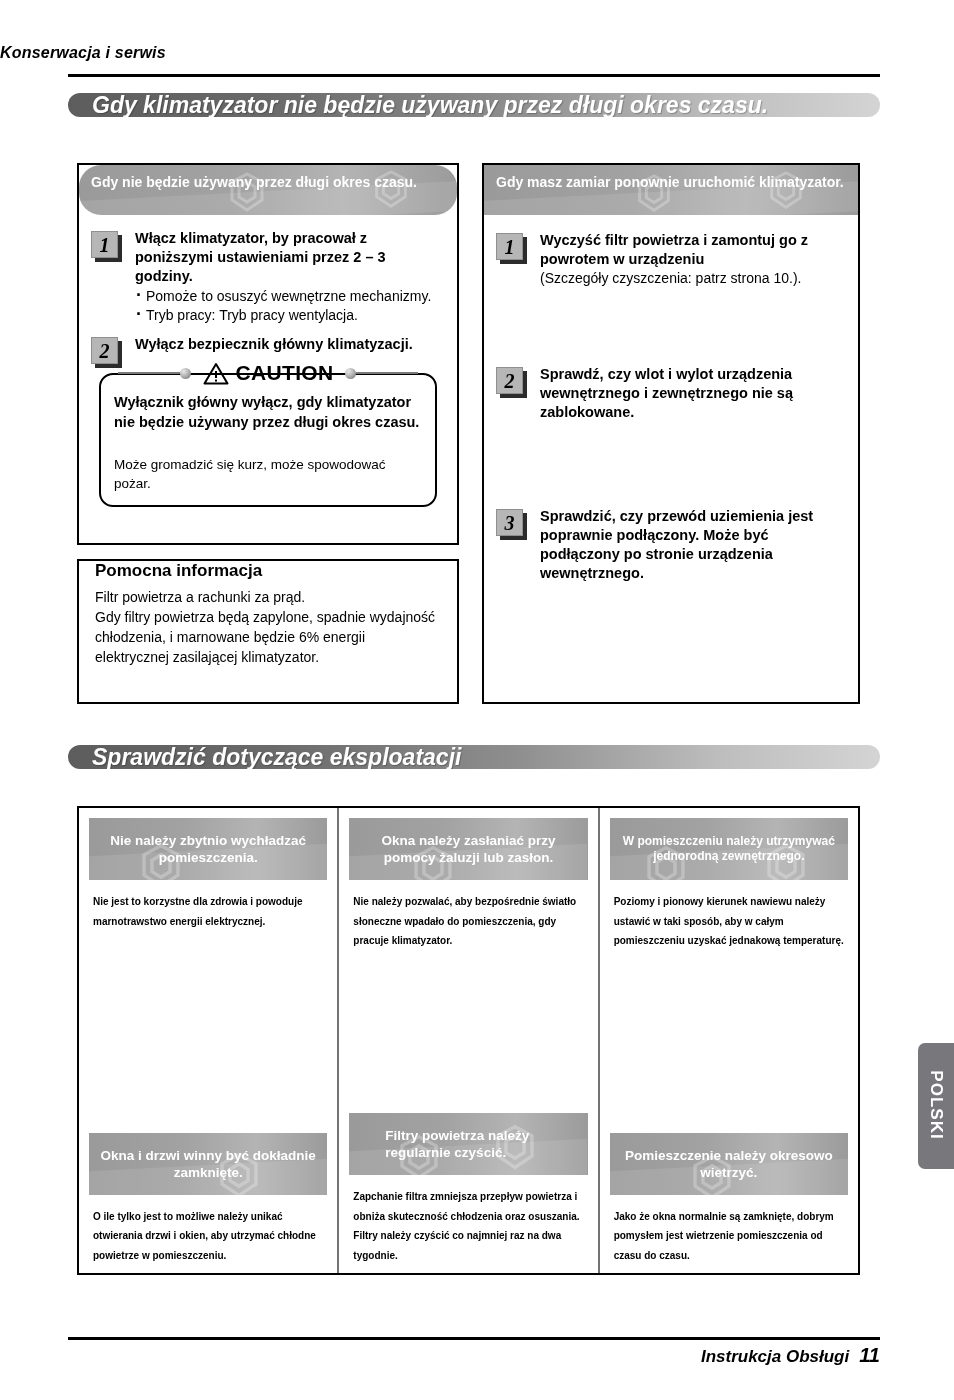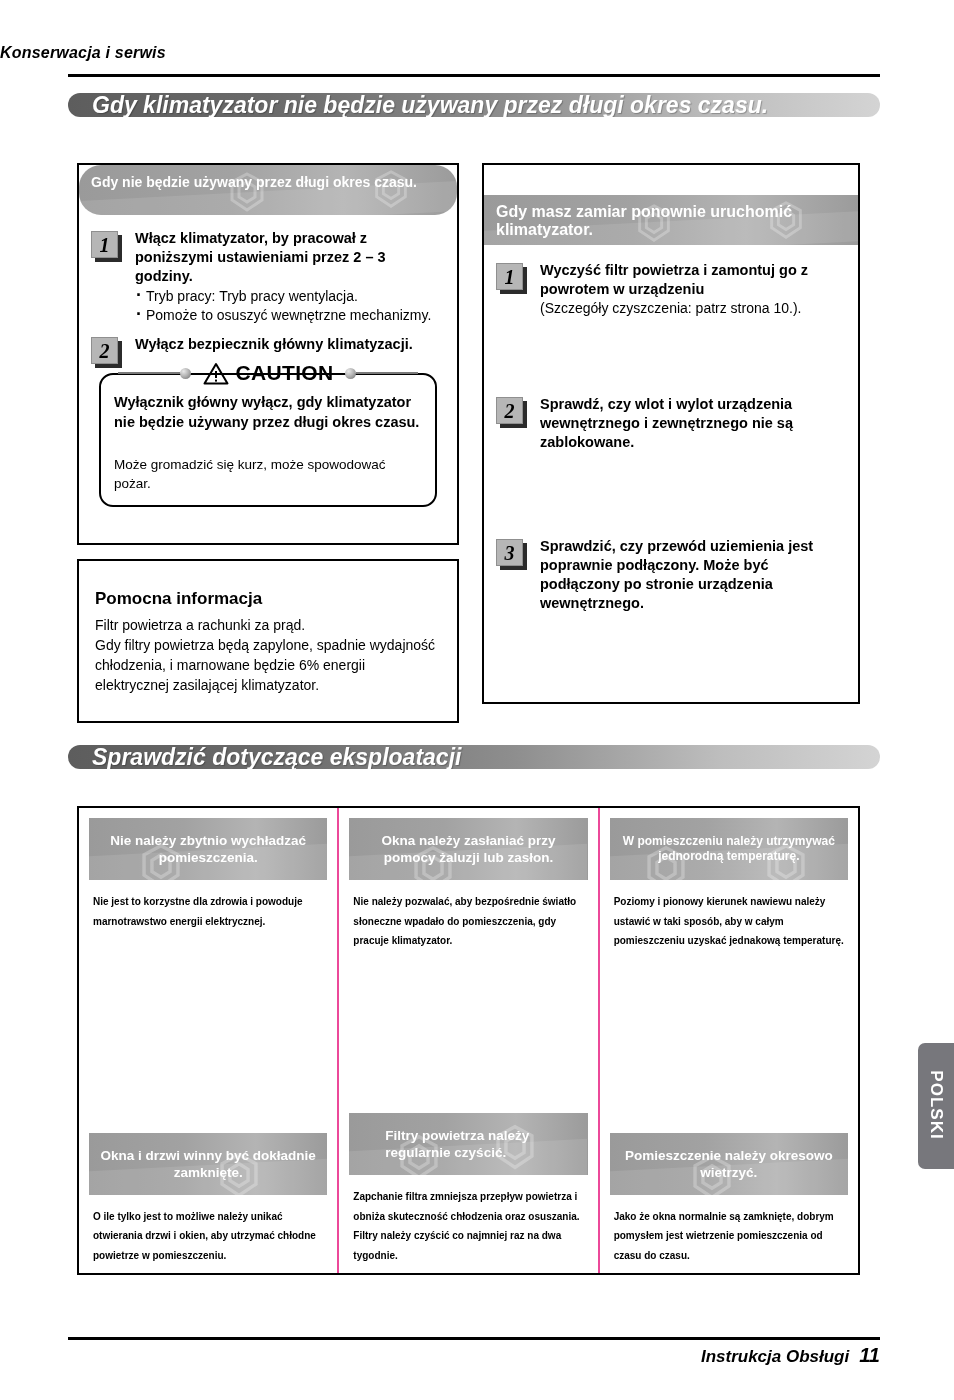--- a/index.html
+++ b/index.html
@@ -109,21 +109,21 @@
   }
   .caution-strong { font-weight:bold; font-size:14.5px; line-height:19.5px; }
   .caution-note { font-size:13.5px; line-height:19px; margin-top:23px; }
 
   
   .help-title { font-size:17px; font-weight:bold; margin:0 0 6px 0; }
   .help-body { font-size:14px; line-height:20px; }
 
   
   .tipgrid { position:absolute; border:2px solid #000; background:#fff; display:flex; }
-  .tipcol { flex:1 1 0; border-right:2px solid #ec4899; padding:10px 10px 8px 10px; display:flex; flex-direction:column; }
+  .tipcol { flex:1 1 0; border-right:2px solid #737373; padding:10px 10px 8px 10px; display:flex; flex-direction:column; }
   .tipcol:last-child { border-right:none; }
   .tiphead {
     height:62px; display:flex; align-items:center; justify-content:center;
     text-align:center; padding:4px 8px; line-height:17px; font-size:13.5px;
   }
   .tiphead.small { font-size:12px; line-height:15px; }
   .tiphead.leftal { justify-content:flex-start; text-align:left;padding-left:36px; }
   .tipbody { font-size:10px; font-weight:bold; line-height:19.5px; padding:12px 4px 0 4px; }
   .tipspacer { flex:1 1 auto; min-height:8px; }
 
@@ -178,22 +178,22 @@
       </svg>
       <div class="gh-text">Gdy nie będzie używany przez długi okres czasu.</div>
     </div>
 
     <div style="padding:14px 12px 0 6px;">
 
       <div class="step">
         <div class="numbadge">1</div>
         <div class="step-title">Włącz klimatyzator, by pracował z poniższymi ustawieniami przez 2 – 3 godziny.</div>
         <ul class="bullets">
+          <li>Pomoże to osuszyć wewnętrzne mechanizmy.</li>
           <li>Tryb pracy: Tryb pracy wentylacja.</li>
-          <li>Pomoże to osuszyć wewnętrzne mechanizmy.</li>
         </ul>
       </div>
 
       <div class="step" style="margin-top:10px;">
         <div class="numbadge">2</div>
         <div class="step-title">Wyłącz bezpiecznik główny klimatyzacji.</div>
       </div>
 
       <div class="caution-wrap">
         <div class="caution-head">
@@ -209,28 +209,28 @@
           <div class="caution-line cl-right"></div>
         </div>
         <div class="caution-box">
           <div class="caution-strong">Wyłącznik główny wyłącz, gdy klimatyzator nie będzie używany przez długi okres czasu.</div>
           <div class="caution-note">Może gromadzić się kurz, może spowodować pożar.</div>
         </div>
       </div>
     </div>
   </div>
 
-  <div class="obox" style="left:77px; top:559px; width:382px; height:164px; padding:28px 16px;">
+  <div class="obox" style="left:77px; top:559px; width:382px; height:145px; padding:0 16px;">
     <div class="help-title">Pomocna informacja</div>
     <div class="help-body" style="white-space:pre-line;">Filtr powietrza a rachunki za prąd.
 Gdy filtry powietrza będą zapylone, spadnie wydajność chłodzenia, i marnowane będzie 6% energii elektrycznej zasilającej klimatyzator.</div>
   </div>
 
   <div class="obox" style="left:482px; top:163px; width:378px; height:541px;">
-    <div class="ghead" style="height:50px; padding:8px 12px 0 12px; font-size:16px; line-height:18px;margin-top:30px;">
+    <div class="ghead" style="height:50px; padding:8px 12px 0 12px; font-size:14px; line-height:18px;">
       <div class="swoosh"></div>
       <svg class="spiral" style="left:148px; top:6px;" width="44" height="44" viewBox="0 0 46 46">
         <path d="M23 5 L38 13 L38 31 L23 41 L8 31 L8 13 Z" fill="none" stroke="#ffffff" stroke-width="3"></path>
         <path d="M23 13 L31 18 L31 28 L23 33 L15 28 L15 18 Z" fill="none" stroke="#ffffff" stroke-width="3"></path>
       </svg>
       <svg class="spiral" style="left:280px; top:3px;" width="44" height="44" viewBox="0 0 46 46">
         <path d="M23 5 L38 13 L38 31 L23 41 L8 31 L8 13 Z" fill="none" stroke="#ffffff" stroke-width="3"></path>
         <path d="M23 13 L31 18 L31 28 L23 33 L15 28 L15 18 Z" fill="none" stroke="#ffffff" stroke-width="3"></path>
       </svg>
       <div class="gh-text">Gdy masz zamiar ponownie uruchomić klimatyzator.</div>
@@ -313,21 +313,21 @@
       <div class="ghead tiphead small">
         <div class="swoosh"></div>
         <svg class="spiral" style="left:30px; top:24px;" width="52" height="52" viewBox="0 0 46 46">
           <path d="M23 5 L38 13 L38 31 L23 41 L8 31 L8 13 Z" fill="none" stroke="#ffffff" stroke-width="3"></path>
           <path d="M23 13 L31 18 L31 28 L23 33 L15 28 L15 18 Z" fill="none" stroke="#ffffff" stroke-width="3"></path>
         </svg>
         <svg class="spiral" style="left:150px; top:22px;" width="52" height="52" viewBox="0 0 46 46">
           <path d="M23 5 L38 13 L38 31 L23 41 L8 31 L8 13 Z" fill="none" stroke="#ffffff" stroke-width="3"></path>
           <path d="M23 13 L31 18 L31 28 L23 33 L15 28 L15 18 Z" fill="none" stroke="#ffffff" stroke-width="3"></path>
         </svg>
-        <div class="gh-text">W pomieszczeniu należy utrzymywać jednorodną temperaturę.</div>
+        <div class="gh-text">W pomieszczeniu należy utrzymywać jednorodną zewnętrznego.</div>
       </div>
       <div class="tipbody">Poziomy i pionowy kierunek nawiewu należy ustawić w taki sposób, aby w całym pomieszczeniu uzyskać jednakową temperaturę.</div>
       <div class="tipspacer"></div>
       <div class="ghead tiphead">
         <div class="swoosh"></div>
         <svg class="spiral" style="left:76px; top:18px;" width="52" height="52" viewBox="0 0 46 46">
           <path d="M23 5 L38 13 L38 31 L23 41 L8 31 L8 13 Z" fill="none" stroke="#ffffff" stroke-width="3"></path>
           <path d="M23 13 L31 18 L31 28 L23 33 L15 28 L15 18 Z" fill="none" stroke="#ffffff" stroke-width="3"></path>
         </svg>
         <div class="gh-text">Pomieszczenie należy okresowo wietrzyć.</div>

